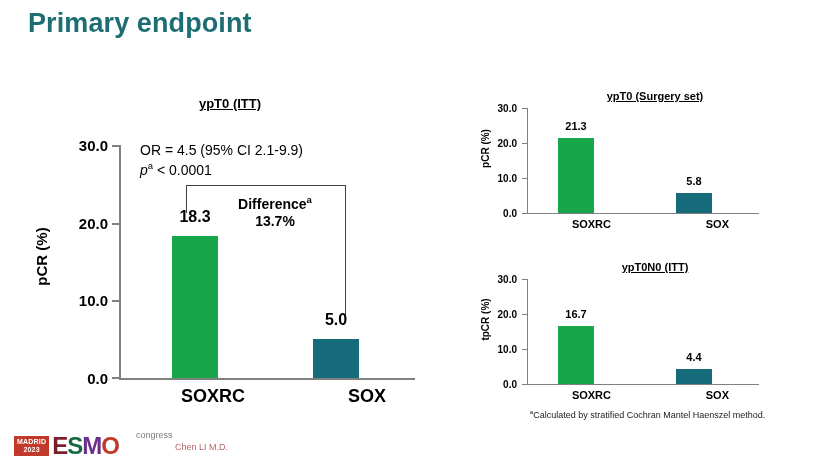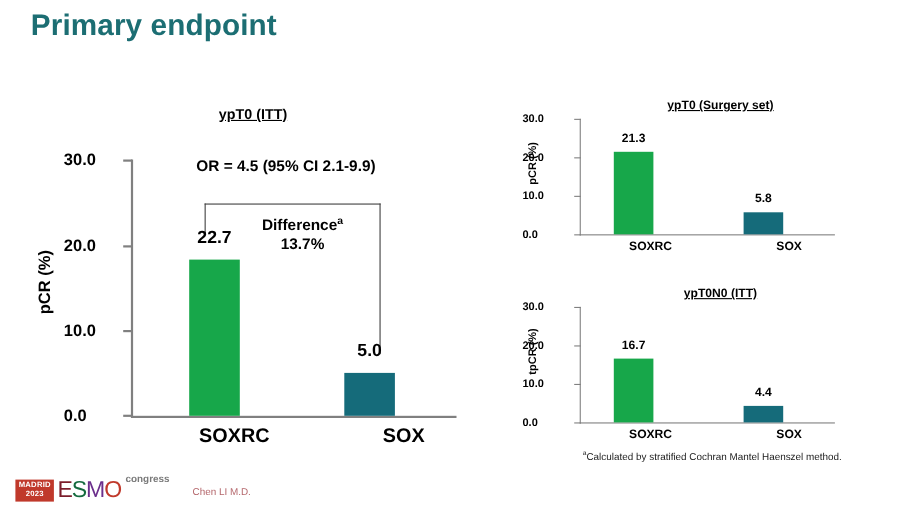--- a/index.html
+++ b/index.html
@@ -38,20 +38,21 @@
   }
   .axis-label {
     position: absolute;
     font-weight: bold;
     transform-origin: 50% 50%;
     white-space: nowrap;
   }
   .ytick {
     position: absolute;
     font-weight: bold;
+    text-align: right;
     white-space: nowrap;
   }
   .tickmark {
     position: absolute;
     background: #808080;
   }
   .axis-line {
     position: absolute;
     background: #808080;
   }
@@ -80,22 +81,21 @@
     height: 420px;
   }
   #main-chart .chart-title { font-size: 13px; }
   #main-chart .ytick { font-size: 15px; }
   #main-chart .axis-label { font-size: 15px; }
   #main-chart .bar-value { font-size: 16px; }
   #main-chart .cat-label { font-size: 18px; }
 
   .stat-line {
     position: absolute;
-    font-weight: bold;
-    text-align: center;
+    font-weight: normal;
     white-space: nowrap;
     font-size: 14px;
   }
   .stat-line .pital { font-style: italic; }
   .diff-label {
     position: absolute;
     font-weight: bold;
     text-align: center;
     font-size: 14px;
     line-height: 17px;
@@ -156,35 +156,35 @@
     background: #c0392b;
     color: #ffffff;
     font-size: 7px;
     font-weight: bold;
     line-height: 8px;
     padding: 2px 3px;
     text-align: center;
     letter-spacing: 0.2px;
   }
   #esmo-word {
-    font-size: 21px;
-    font-weight: normal;
+    font-size: 24px;
+    font-weight: bold;
     letter-spacing: -1px;
     line-height: 20px;
     margin-left: 3px;
   }
   #esmo-word .e { color: #7b1d2b; }
   #esmo-word .s { color: #156b3f; }
   #esmo-word .m { color: #6b2f8c; }
   #esmo-word .o { color: #c0392b; }
   #congress-word {
     font-size: 9px;
     color: #7a7a7a;
-    font-weight: bold;
-    margin-left: 4px;
+    font-weight: normal;
+    margin-left: 17px;
     align-self: flex-start;
   }
   #presenter {
     position: absolute;
     left: 175px;
     top: 14px;
     font-size: 9px;
     color: #b4666b;
   }
   #copyright {
@@ -213,35 +213,38 @@
   <div class="ytick" style="left:58px; top:370px; width:50px;">0.0</div>
 
   <div class="axis-line" style="left:119px; top:145px; width:1.5px; height:234px;"></div>
   <div class="axis-line" style="left:119px; top:378px; width:296px; height:1.5px;"></div>
   <div class="tickmark" style="left:112px; top:145px; width:8px; height:1.5px;"></div>
   <div class="tickmark" style="left:112px; top:223px; width:8px; height:1.5px;"></div>
   <div class="tickmark" style="left:112px; top:300px; width:8px; height:1.5px;"></div>
   <div class="tickmark" style="left:112px; top:377px; width:8px; height:1.5px;"></div>
 
   <div class="stat-line" style="left:140px; top:142px; width:240px;">OR = 4.5 (95% CI 2.1-9.9)</div>
+  <div class="stat-line" style="left:140px; top:162px; width:240px;">
+    <span class="pital">p</span><sup>a</sup><span> &lt; 0.0001</span>
+  </div>
 
   <div class="bracket-h" style="left:186px; top:185px; width:160px;"></div>
   <div class="bracket-v" style="left:186px; top:185px; height:28px;"></div>
   <div class="bracket-v" style="left:345px; top:185px; height:137px;"></div>
 
   <div class="diff-label" style="left:215px; top:196px; width:120px; text-align:center;">
     <span>Difference</span><sup>a</sup><br>
     <span>13.7%</span>
   </div>
 
   <div class="bar" style="left:172px; top:236px; width:46px; height:142px; background:#17a74a;"></div>
 
   <div class="bar" style="left:313px; top:339px; width:46px; height:39px; background:#156b7a;"></div>
 
-  <div class="bar-value" style="left:155px; top:208px; width:80px;">22.7</div>
+  <div class="bar-value" style="left:155px; top:208px; width:80px;">18.3</div>
   <div class="bar-value" style="left:296px; top:311px; width:80px;">5.0</div>
 
   <div class="cat-label" style="left:145px; top:386px; width:100px;">SOXRC</div>
   <div class="cat-label" style="left:286px; top:386px; width:100px;">SOX</div>
 </div>
 
 <div class="mini-chart" id="chart-surgery" style="left:465px; top:85px; width:365px; height:150px;">
 
   <div class="chart-title" style="left:60px; top:5px; width:260px;">ypT0 (Surgery set)</div>
 

